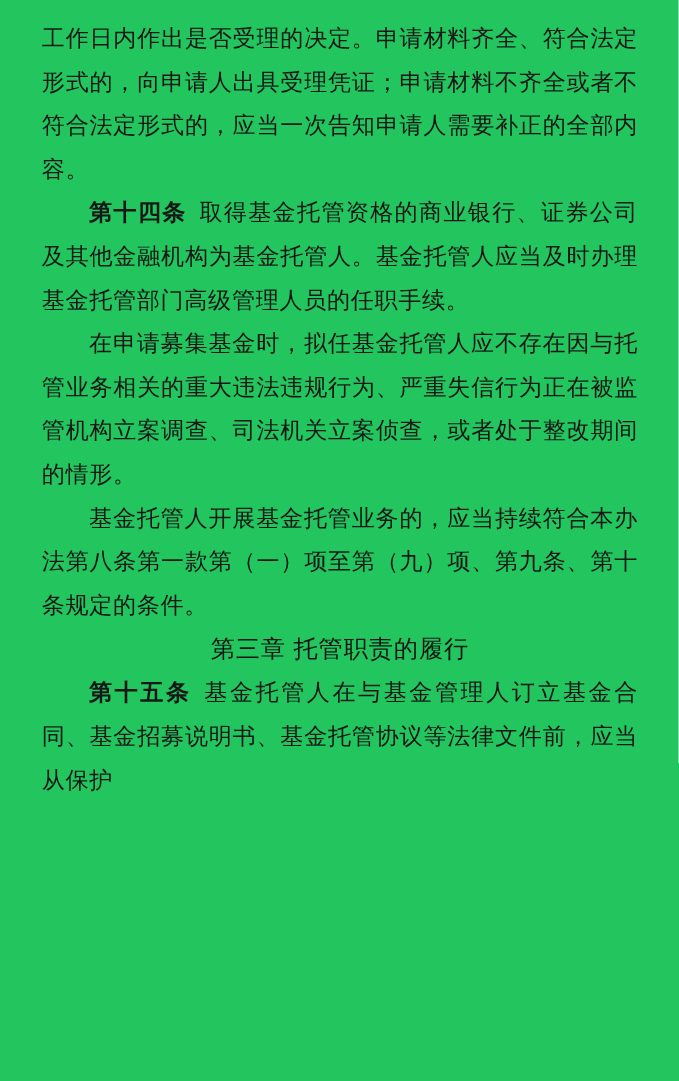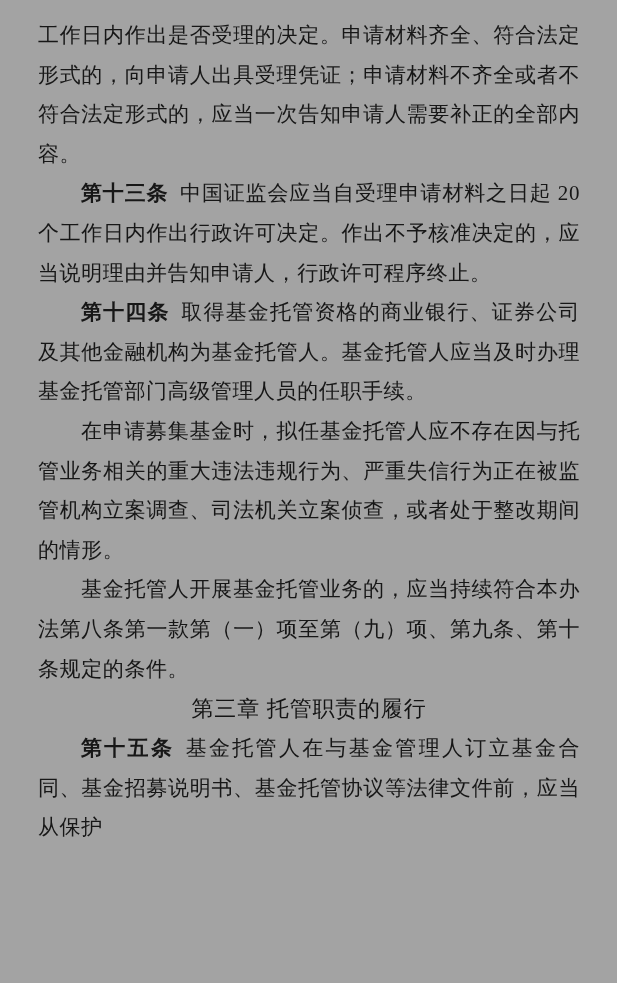--- a/index.html
+++ b/index.html
@@ -5,21 +5,21 @@
   html, body {
     margin: 0;
     padding: 0;
     background: #ffffff;
   }
   .page {
     position: relative;
     width: 617px;
     height: 983px;
     box-sizing: border-box;
-    background: #a3a3a3;
+    background: #22c55e;
     padding: 16px 37px 0 38px;
     overflow: hidden;
   }
   .para {
     margin: 0;
     font-family: "Liberation Serif", "DejaVu Serif", serif;
     font-size: 21px;
     line-height: 39.6px;
     letter-spacing: 0.6px;
     color: #171717;
@@ -44,21 +44,20 @@
     text-align: center;
   }
 </style>
 </head>
 <body>
 
 <div class="page">
 
   <p class="para"><span>工作日内作出是否受理的决定。申请材料齐全、符合法定形式的，向申请人出具受理凭证；申请材料不齐全或者不符合法定形式的，应当一次告知申请人需要补正的全部内容。</span></p>
 
-  <p class="para indent"><b class="term">第十三条</b><span>中国证监会应当自受理申请材料之日起 20 个工作日内作出行政许可决定。作出不予核准决定的，应当说明理由并告知申请人，行政许可程序终止。</span></p>
 
   <p class="para indent"><b class="term">第十四条</b><span>取得基金托管资格的商业银行、证券公司及其他金融机构为基金托管人。基金托管人应当及时办理基金托管部门高级管理人员的任职手续。</span></p>
 
 
   <p class="para indent"><span>在申请募集基金时，拟任基金托管人应不存在因与托管业务相关的重大违法违规行为、严重失信行为正在被监管机构立案调查、司法机关立案侦查，或者处于整改期间的情形。</span></p>
 
   <p class="para indent"><span>基金托管人开展基金托管业务的，应当持续符合本办法第八条第一款第（一）项至第（九）项、第九条、第十条规定的条件。</span></p>
 
   <h2 class="chapter-heading">第三章 托管职责的履行</h2>
 

